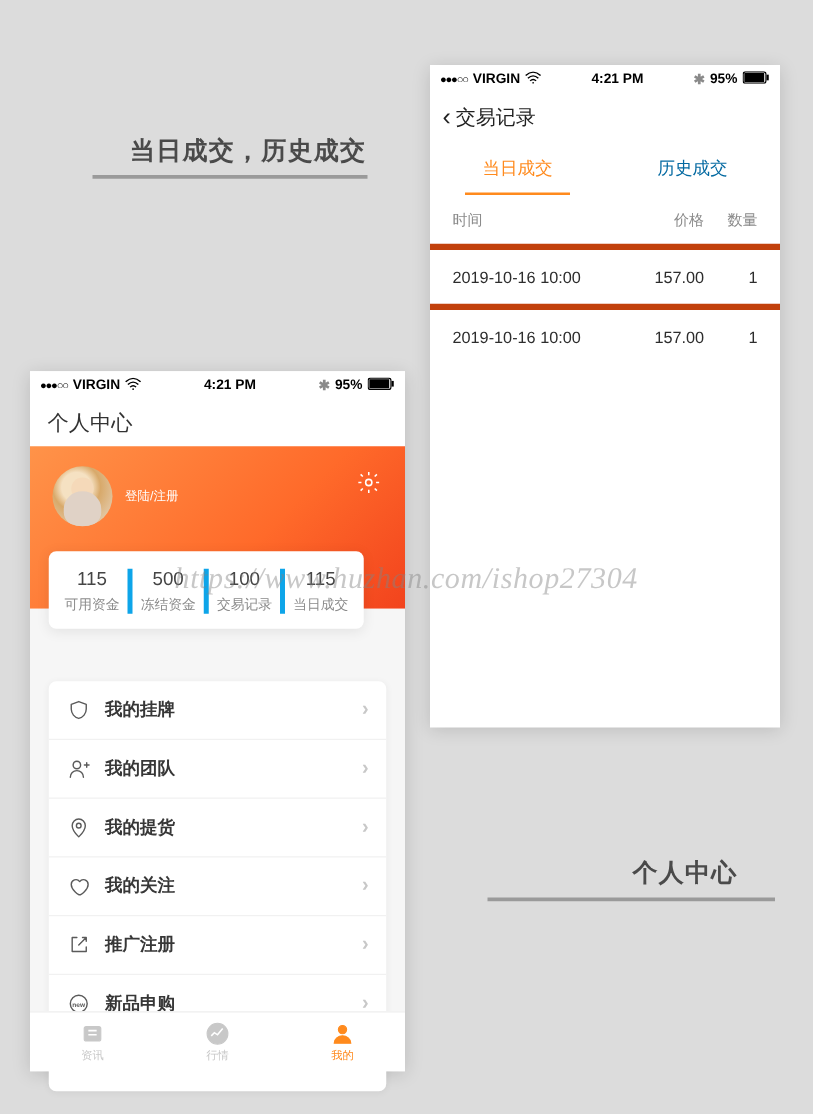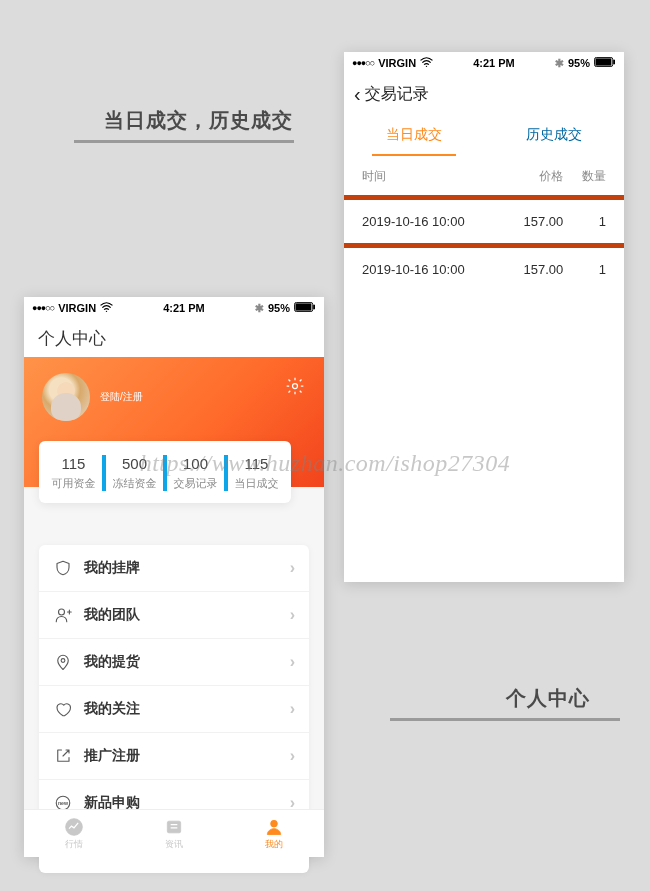--- a/index.html
+++ b/index.html
@@ -259,31 +259,31 @@
           </span>
         <span class="mi-label">我的持仓</span>
         <span class="mi-chevron">›</span>
       </div>
     </div>
   </div>
 
   <div class="tabbar">
     <div class="tab tab-inactive">
       <svg viewBox="0 0 24 24">
+          <rect x="4" y="5" width="16" height="14" rx="2"></rect>
+          <path d="M8 9h8M8 13h8" stroke="#fff" stroke-width="1.5"></path>
+        </svg>
+      <span class="tab-label">资讯</span>
+    </div>
+    <div class="tab tab-inactive">
+      <svg viewBox="0 0 24 24">
           <circle cx="12" cy="12" r="10"></circle>
           <path d="M6 14l3-3 3 2 5-6" stroke="#fff" stroke-width="1.5" fill="none"></path>
         </svg>
       <span class="tab-label">行情</span>
-    </div>
-    <div class="tab tab-inactive">
-      <svg viewBox="0 0 24 24">
-          <rect x="4" y="5" width="16" height="14" rx="2"></rect>
-          <path d="M8 9h8M8 13h8" stroke="#fff" stroke-width="1.5"></path>
-        </svg>
-      <span class="tab-label">资讯</span>
     </div>
     <div class="tab tab-active">
       <svg viewBox="0 0 24 24">
           <circle cx="12" cy="8" r="4"></circle>
           <path d="M4 21c0-4 4-7 8-7s8 3 8 7z"></path>
         </svg>
       <span class="tab-label">我的</span>
     </div>
   </div>
 </div>

